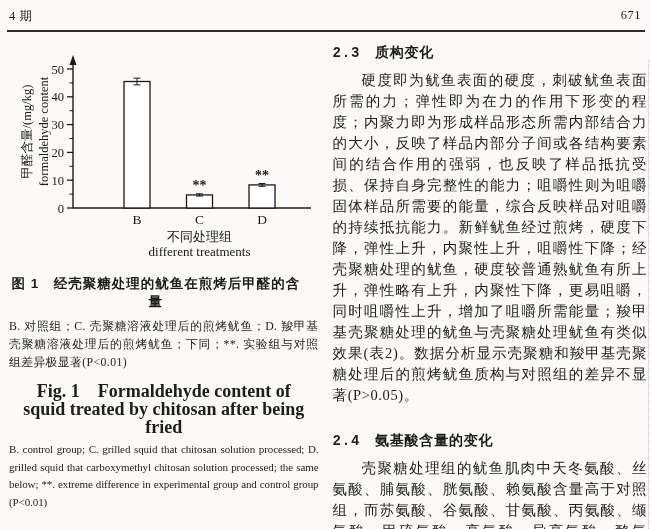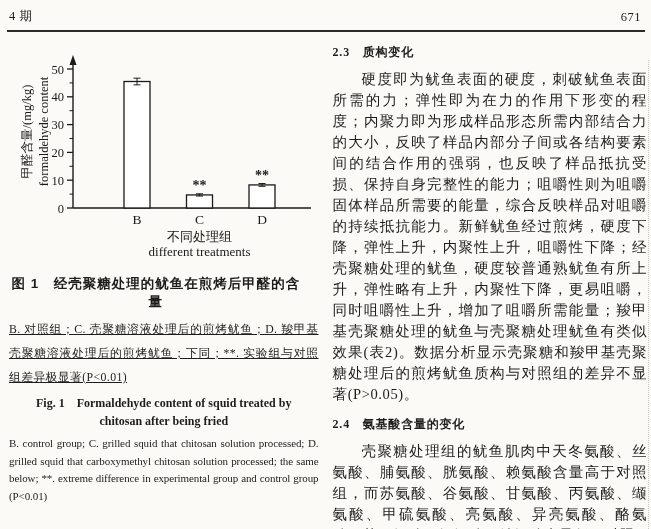--- a/index.html
+++ b/index.html
@@ -5,50 +5,50 @@
   * { margin:0; padding:0; box-sizing:border-box; }
   html, body { width:651px; height:529px; }
   body {
     background:#fbfaf6;
     color:#1d1d1d;
     font-family:"Liberation Serif","DejaVu Serif",serif;
     overflow:hidden;
     position:relative;
   }
   .page-header {
-    display:flex; justify-content:space-between; align-items:flex-end;
+    display:flex; justify-content:space-between; 
     padding:8px 10px 5px 9px; font-size:12.5px; letter-spacing:0.5px;
   }
   .header-rule { border:none; border-top:2.5px solid #2a2a2a; margin:0 6px 0 7px; }
   .columns { display:flex; padding:9px 4px 0 9px; gap:14px; }
   .col-left { width:314px; }
   .col-right { width:319px; }
   p.body-text {
     font-size:14.5px; line-height:21px; text-align:justify;
     text-justify:inter-ideograph; letter-spacing:0.6px;
   }
   p.indent { text-indent:2em; }
   .sec-heading {
-    font-family:Liberation Serif, serif;
-    font-size:12px; font-weight:bold; letter-spacing:0.8px;
+    font-family:Liberation Mono, monospace;
+    font-size:14px; font-weight:bold; letter-spacing:0.8px;
     margin:3px 0 8px 0;
   }
   .chart-wrap { margin:9px 0 2px 6px; }
   #chart-svg text { font-family:"Liberation Serif","DejaVu Serif",serif; fill:#1a1a1a; }
   .caption-cn {
     font-family:"Liberation Sans","DejaVu Sans",sans-serif;
     font-weight:bold; font-size:13.5px; text-align:center;
     letter-spacing:1px; margin:6px 16px 6px 0;
   }
   p.notes-cn {
-    font-size:11.8px; line-height:24px; text-align:justify;
-    text-justify:inter-ideograph; letter-spacing:0.4px; margin:0 0 5px 0;text-decoration:underline;
+    font-size:11.8px; line-height:18px; text-align:justify;
+    text-justify:inter-ideograph; letter-spacing:0.4px; margin:0 0 11px 0;
   }
   .caption-en {
-    font-weight:bold; font-size:12px; text-align:center;
+    font-weight:bold; font-size:18px; text-align:center;
     line-height:18px; max-width:300px; margin:4px auto 5px auto;
   }
   p.notes-en {
     font-size:11px; line-height:17.5px; text-align:justify; letter-spacing:-0.1px;
   }
   .right-edge-artifact {
     position:absolute; right:2px; top:60px; bottom:0; width:0;
     border-right:1px dotted #c8c6c0;
   }
 </style>
@@ -117,19 +117,19 @@
 
     <div class="caption-cn">图 1　经壳聚糖处理的鱿鱼在煎烤后甲醛的含量</div>
     <p class="notes-cn">B. 对照组；C. 壳聚糖溶液处理后的煎烤鱿鱼；D. 羧甲基壳聚糖溶液处理后的煎烤鱿鱼；下同；**. 实验组与对照组差异极显著(P&lt;0.01)</p>
     <div class="caption-en">Fig. 1　Formaldehyde content of squid treated by chitosan after being fried</div>
     <p class="notes-en">B. control group; C. grilled squid that chitosan solution processed; D. grilled squid that carboxymethyl chitosan solution processed; the same below; **. extreme difference in experimental group and control group (P&lt;0.01)</p>
   </div>
 
   <div class="col-right">
     <h3 class="sec-heading">2.3　质构变化</h3>
     <p class="body-text indent">硬度即为鱿鱼表面的硬度，刺破鱿鱼表面所需的力；弹性即为在力的作用下形变的程度；内聚力即为形成样品形态所需内部结合力的大小，反映了样品内部分子间或各结构要素间的结合作用的强弱，也反映了样品抵抗受损、保持自身完整性的能力；咀嚼性则为咀嚼固体样品所需要的能量，综合反映样品对咀嚼的持续抵抗能力。新鲜鱿鱼经过煎烤，硬度下降，弹性上升，内聚性上升，咀嚼性下降；经壳聚糖处理的鱿鱼，硬度较普通熟鱿鱼有所上升，弹性略有上升，内聚性下降，更易咀嚼，同时咀嚼性上升，增加了咀嚼所需能量；羧甲基壳聚糖处理的鱿鱼与壳聚糖处理鱿鱼有类似效果(表2)。数据分析显示壳聚糖和羧甲基壳聚糖处理后的煎烤鱿鱼质构与对照组的差异不显著(P&gt;0.05)。</p>
-    <h3 class="sec-heading" style="margin-top:11px;">2.4　氨基酸含量的变化</h3>
+    <h3 class="sec-heading" style="margin-top:26px;">2.4　氨基酸含量的变化</h3>
     <p class="body-text indent">壳聚糖处理组的鱿鱼肌肉中天冬氨酸、丝氨酸、脯氨酸、胱氨酸、赖氨酸含量高于对照组，而苏氨酸、谷氨酸、甘氨酸、丙氨酸、缬氨酸、甲硫氨酸、亮氨酸、异亮氨酸、酪氨酸、苯丙氨酸、组氨酸、精氨酸含量低于对照</p>
   </div>
 
 </div>
 
 <div class="right-edge-artifact"></div>
 
 </body></html>

